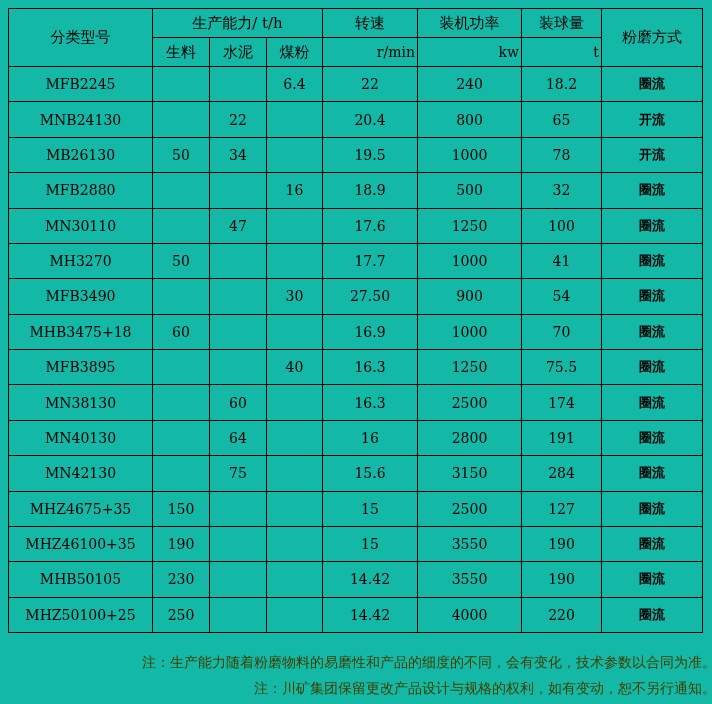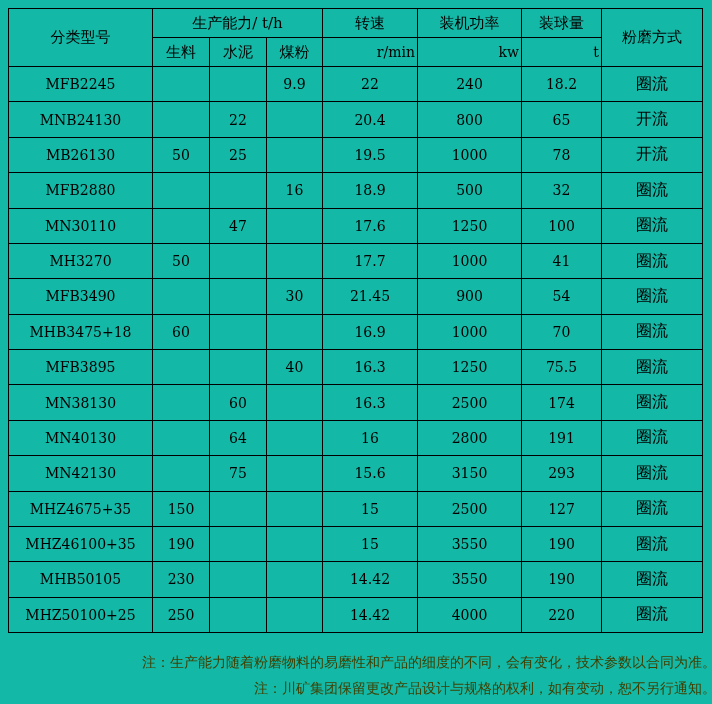--- a/index.html
+++ b/index.html
@@ -32,21 +32,21 @@
     color: #000000;
     font-weight: normal;
     overflow: hidden;
     white-space: nowrap;
   }
   .spec-table thead tr.group-row th { height: 29px; }
   .spec-table thead tr.unit-row th  { height: 29px; }
   .spec-table thead th { font-size: 15px; }
   .spec-table thead th.latin-unit { font-size: 14px; text-align: right; }
   .spec-table tbody td { font-size: 14px; }
-  .spec-table tbody td.cell-method { font-size: 16px; }
+  .spec-table tbody td.cell-method { font-size: 13px; font-weight: bold; }
   .notes {
     position: absolute;
     left: 8px;
     top: 649px;
     width: 708px;
     text-align: right;
   }
   .note-line {
     font-size: 14px;
     line-height: 26px;
@@ -86,40 +86,40 @@
         <th class="latin-unit">r/min</th>
         <th class="latin-unit">kw</th>
         <th class="latin-unit">t</th>
       </tr>
     </thead>
     <tbody id="table-body">
         <tr>
           <td>MFB2245</td>
           <td></td>
           <td></td>
-          <td>9.9</td>
+          <td>6.4</td>
           <td>22</td>
           <td>240</td>
           <td>18.2</td>
           <td class="cell-method">圈流</td>
         </tr>
         <tr>
           <td>MNB24130</td>
           <td></td>
           <td>22</td>
           <td></td>
           <td>20.4</td>
           <td>800</td>
           <td>65</td>
           <td class="cell-method">开流</td>
         </tr>
         <tr>
           <td>MB26130</td>
           <td>50</td>
-          <td>25</td>
+          <td>34</td>
           <td></td>
           <td>19.5</td>
           <td>1000</td>
           <td>78</td>
           <td class="cell-method">开流</td>
         </tr>
         <tr>
           <td>MFB2880</td>
           <td></td>
           <td></td>
@@ -147,21 +147,21 @@
           <td>17.7</td>
           <td>1000</td>
           <td>41</td>
           <td class="cell-method">圈流</td>
         </tr>
         <tr>
           <td>MFB3490</td>
           <td></td>
           <td></td>
           <td>30</td>
-          <td>21.45</td>
+          <td>27.50</td>
           <td>900</td>
           <td>54</td>
           <td class="cell-method">圈流</td>
         </tr>
         <tr>
           <td>MHB3475+18</td>
           <td>60</td>
           <td></td>
           <td></td>
           <td>16.9</td>
@@ -199,21 +199,21 @@
           <td>191</td>
           <td class="cell-method">圈流</td>
         </tr>
         <tr>
           <td>MN42130</td>
           <td></td>
           <td>75</td>
           <td></td>
           <td>15.6</td>
           <td>3150</td>
-          <td>293</td>
+          <td>284</td>
           <td class="cell-method">圈流</td>
         </tr>
         <tr>
           <td>MHZ4675+35</td>
           <td>150</td>
           <td></td>
           <td></td>
           <td>15</td>
           <td>2500</td>
           <td>127</td>

